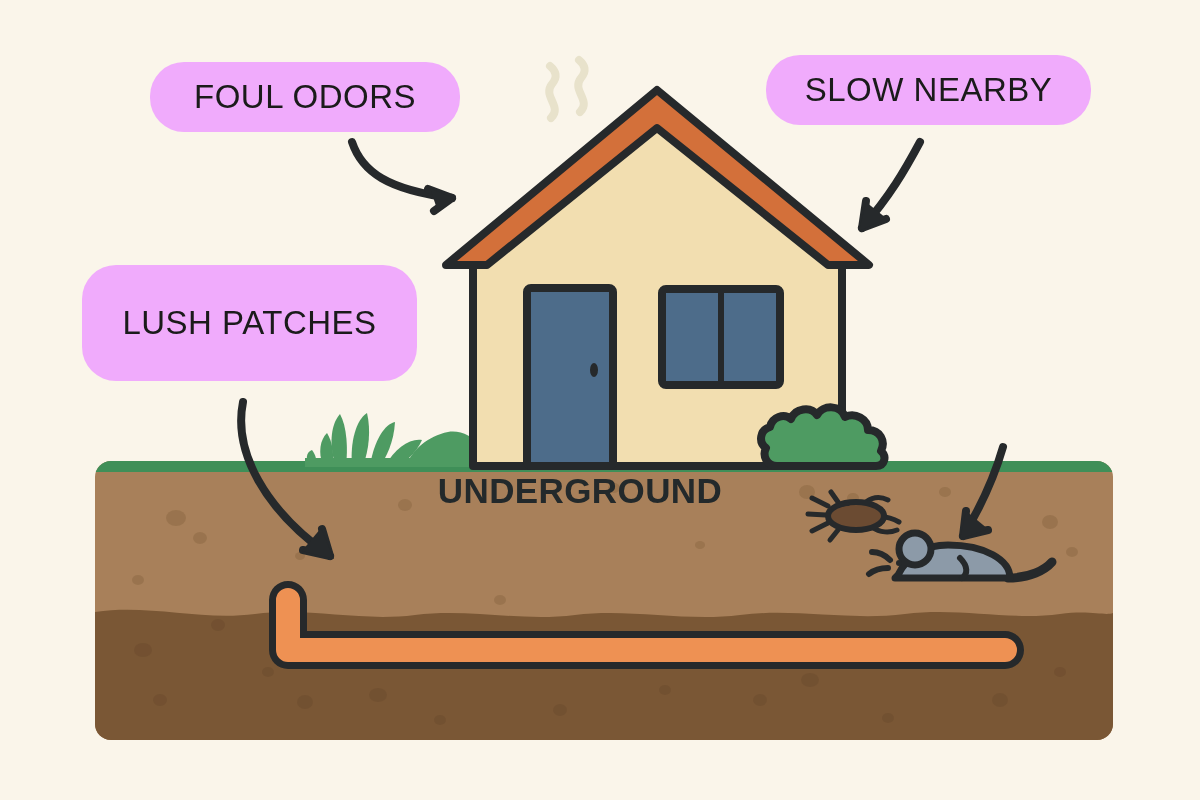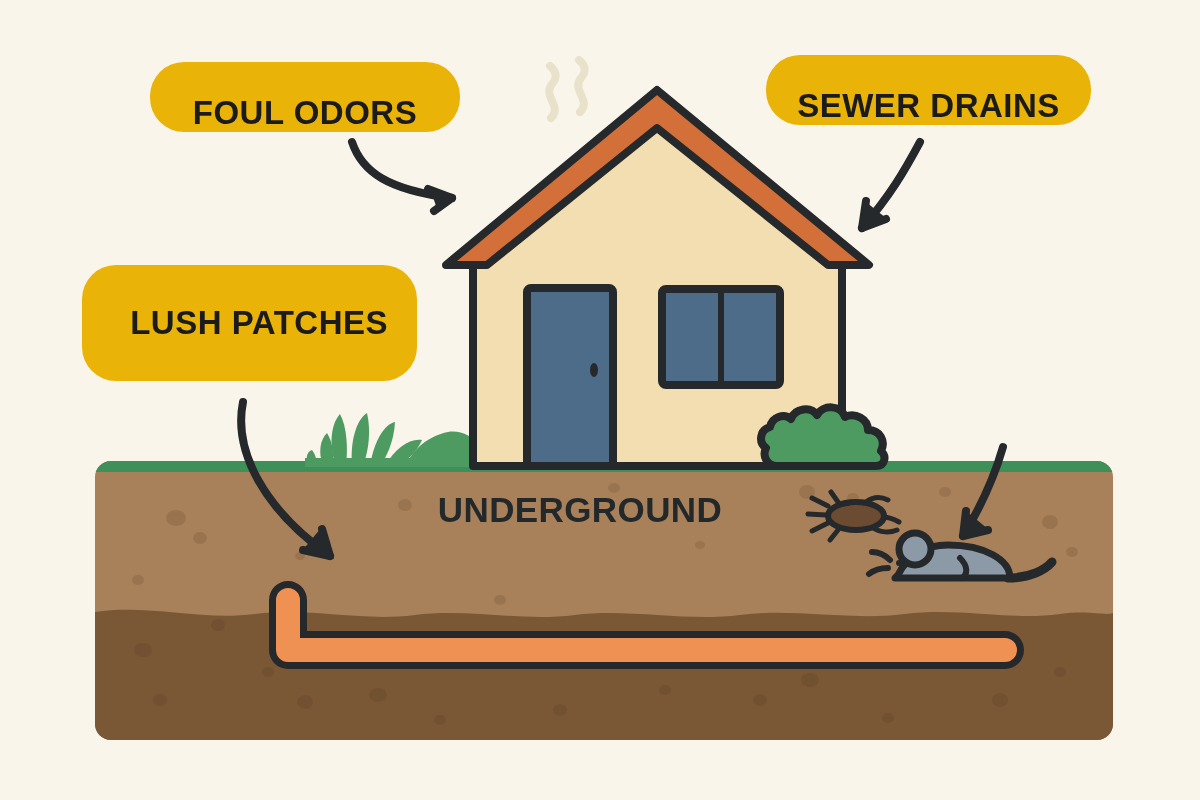--- a/index.html
+++ b/index.html
@@ -21,29 +21,29 @@
   }
   #scene-svg {
     position: absolute;
     top: 0;
     left: 0;
     width: 1200px;
     height: 800px;
   }
   .callout {
     position: absolute;
-    background: #eab308;
+    background: #f0abfc;
     border-radius: 34px;
     display: flex;
-    align-items: flex-end;
+    align-items: center;
     justify-content: center;
     text-align: center;
     color: #1B1B1B;
     font-family: "Liberation Sans", sans-serif;
-    font-weight: bold;
+    font-weight: normal;
     letter-spacing: 0.5px;
     line-height: 1.12;
     box-sizing: border-box;
   }
   #callout-foul-odors {
     left: 150px; top: 62px; width: 310px; height: 70px;
     font-size: 33px;
   }
   #callout-slow-drains {
     left: 766px; top: 55px; width: 325px; height: 70px;
@@ -58,21 +58,21 @@
   #callout-pests-nearby {
     left: 905px; top: 310px; width: 205px; height: 115px;
     font-size: 33px;
     flex-direction: column;
     padding: 0 10px;
   }
   .callout .line { display: block; }
   .ground-label {
     position: absolute;
     left: 400px;
-    top: 486px;
+    top: 467px;
     width: 360px;
     text-align: center;
     color: #23292B;
     font-family: "Liberation Sans", sans-serif;
     font-weight: bold;
     font-size: 35px;
     line-height: 1.38;
     letter-spacing: 0.4px;
   }
 </style>
@@ -226,21 +226,21 @@
       <path d="M960,539 L966,511 L988,529 Z" fill="#26292B"></path>
     </g>
 
   </svg>
 
   <div class="callout" id="callout-foul-odors">
     <span class="line">FOUL ODORS</span>
   </div>
 
   <div class="callout" id="callout-slow-drains">
-    <span class="line">SEWER DRAINS</span>
+    <span class="line">SLOW NEARBY</span>
   </div>
 
   <div class="callout" id="callout-lush-patches">
     <span class="line">LUSH PATCHES</span>
   </div>
 
 
   <div class="ground-label">
     <div>UNDERGROUND</div>
   </div>

